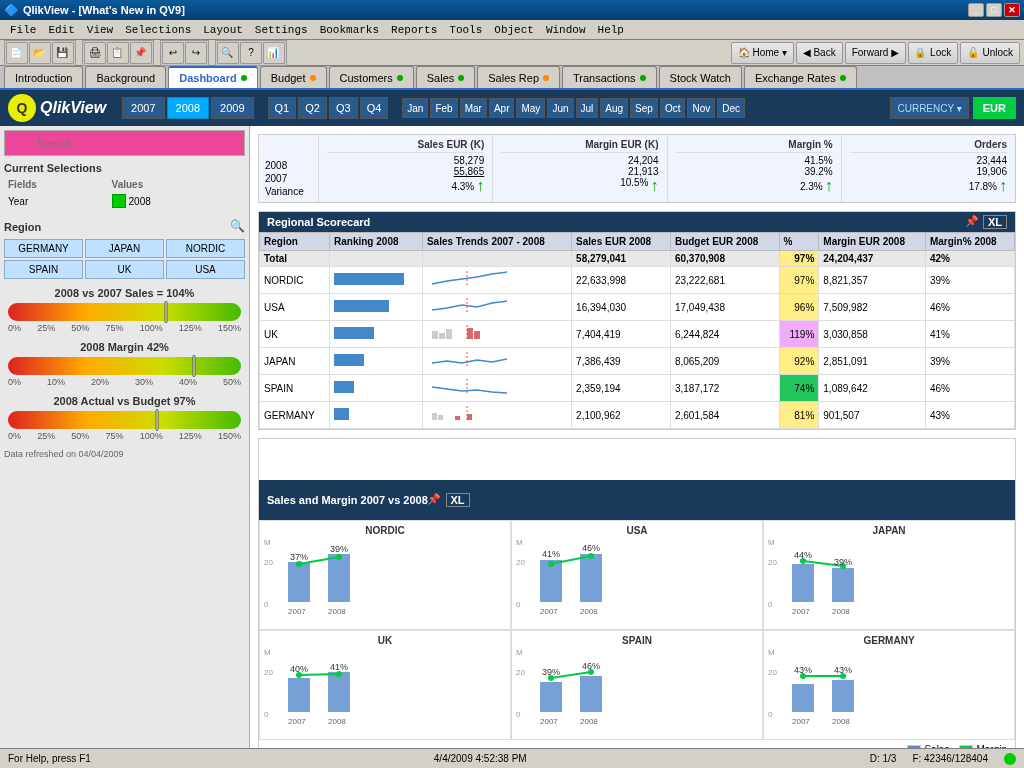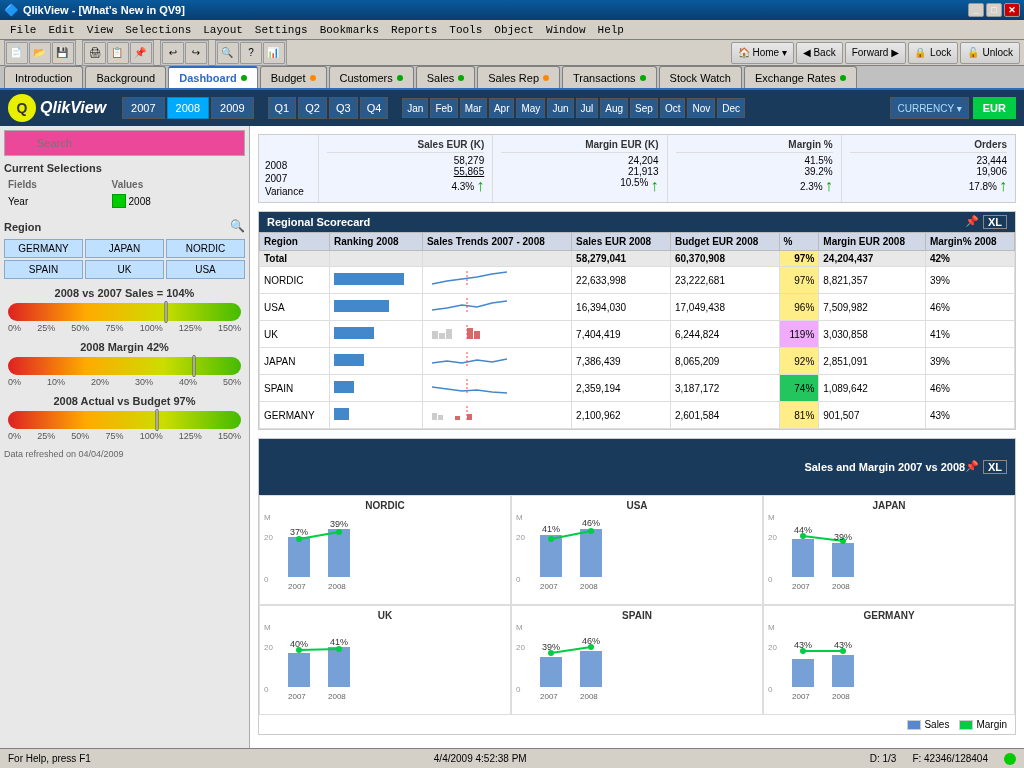--- a/index.html
+++ b/index.html
@@ -89,21 +89,21 @@
     .scorecard-table td { border: 1px solid #ddd; padding: 2px 4px; font-size: 10px; }
     .scorecard-table .total-row { font-weight: bold; background: #e8e8e8; }
     .rank-bar { height: 12px; background: #4488cc; display: inline-block; }
     .pct-cell { text-align: right; }
     .pct-red { background: #22c55e; }
     .pct-yellow { background: #ffee88; }
     .pct-green { background: #f0abfc; }
 
     
     .charts-section { border: 1px solid #ccc; }
-    .charts-header { background: #1a3a5c; color: white; padding: 21px 8px; font-size: 11px; font-weight: bold; display: flex; justify-content: flex-end; align-items: center; }
+    .charts-header { background: #1a3a5c; color: white; padding: 13px 8px; font-size: 11px; font-weight: bold; display: flex; justify-content: flex-start; align-items: center; margin-top: 41px; }
     .charts-grid { display: grid; grid-template-columns: 1fr 1fr 1fr; gap: 0; }
     .chart-cell { border: 1px solid #ddd; padding: 4px; position: relative; min-height: 110px; }
     .chart-title { text-align: center; font-size: 10px; font-weight: bold; color: #333; margin-bottom: 2px; }
 
     
     .chart-legend { display: flex; justify-content: flex-end; align-items: center; gap: 10px; padding: 4px 8px; font-size: 10px; }
     .legend-item { display: flex; align-items: center; gap: 3px; }
     .legend-color { width: 14px; height: 10px; border: 1px solid #ccc; }
 
     

